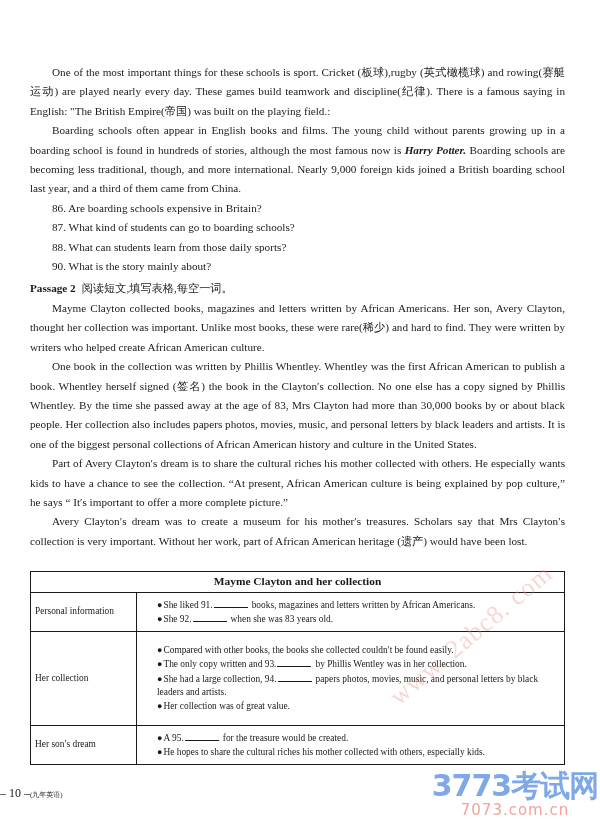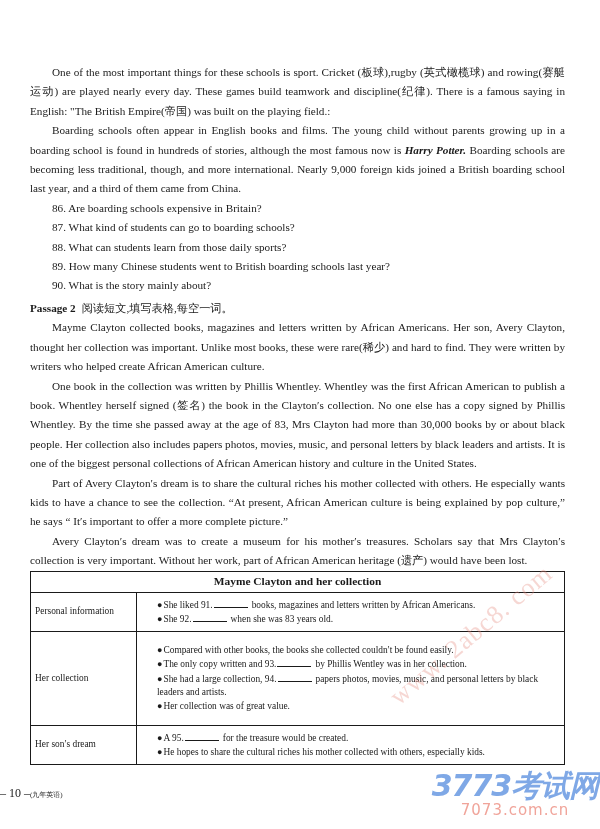--- a/index.html
+++ b/index.html
@@ -48,39 +48,38 @@
   .wm-diag {
     position: absolute; left: 370px; top: 620px; transform: rotate(-40deg);
     color: rgba(230,140,130,0.35); font-size: 26px; letter-spacing: 1px;
     font-family: "Liberation Serif", serif; pointer-events: none;
   }
   .wm-logo {
     position: absolute; left: 430px; top: 770px; width: 170px;
     text-align: center; pointer-events: none;
   }
   .wm-logo .big {
-    font-family: "DejaVu Sans", sans-serif; font-weight: bold; font-style: italic;
+    font-family: "DejaVu Sans", sans-serif; font-weight: bold; 
     font-size: 30px; color: #7fa8e6; letter-spacing: -1px; line-height: 32px;
   }
   .wm-logo .small {
     font-family: "DejaVu Sans", sans-serif; font-size: 15px;
     color: #f0a49a; letter-spacing: 1px; line-height: 17px;
   }
 </style>
 </head>
 <body>
 
 <div class="page">
   <p class="para">One of the most important things for these schools is sport. Cricket (板球),rugby (英式橄榄球) and rowing(赛艇运动) are played nearly every day. These games build teamwork and discipline(纪律). There is a famous saying in English: "The British Empire(帝国) was built on the playing field.:</p>
   <p class="para"><span>Boarding schools often appear in English books and films. The young child without parents growing up in a boarding school is found in hundreds of stories, although the most famous now is</span> <span class="em-title">Harry Potter.</span> <span>Boarding schools are becoming less traditional, though, and more international. Nearly 9,000 foreign kids joined a British boarding school last year, and a third of them came from China.</span></p>
   <ul class="q-list">
     <li>86. Are boarding schools expensive in Britain?</li>
     <li>87. What kind of students can go to boarding schools?</li>
     <li>88. What can students learn from those daily sports?</li>
-    <li>89. How many Chinese students went to British boarding schools last year?</li>
     <li>90. What is the story mainly about?</li>
   </ul>
 
   <div class="passage-head">
     <b>Passage 2</b><span>阅读短文,填写表格,每空一词。</span>
   </div>
   <p class="para">Mayme Clayton collected books, magazines and letters written by African Americans. Her son, Avery Clayton, thought her collection was important. Unlike most books, these were rare(稀少) and hard to find. They were written by writers who helped create African American culture.</p>
   <p class="para">One book in the collection was written by Phillis Whentley. Whentley was the first African American to publish a book. Whentley herself signed (签名) the book in the Clayton′s collection. No one else has a copy signed by Phillis Whentley. By the time she passed away at the age of 83, Mrs Clayton had more than 30,000 books by or about black people. Her collection also includes papers photos, movies, music, and personal letters by black leaders and artists. It is one of the biggest personal collections of African American history and culture in the United States.</p>
   <p class="para">Part of Avery Clayton′s dream is to share the cultural riches his mother collected with others. He especially wants kids to have a chance to see the collection. “At present, African American culture is being explained by pop culture,” he says “ It′s important to offer a more complete picture.”</p>
   <p class="para">Avery Clayton′s dream was to create a museum for his mother′s treasures. Scholars say that Mrs Clayton′s collection is very important. Without her work, part of African American heritage (遗产) would have been lost.</p>

